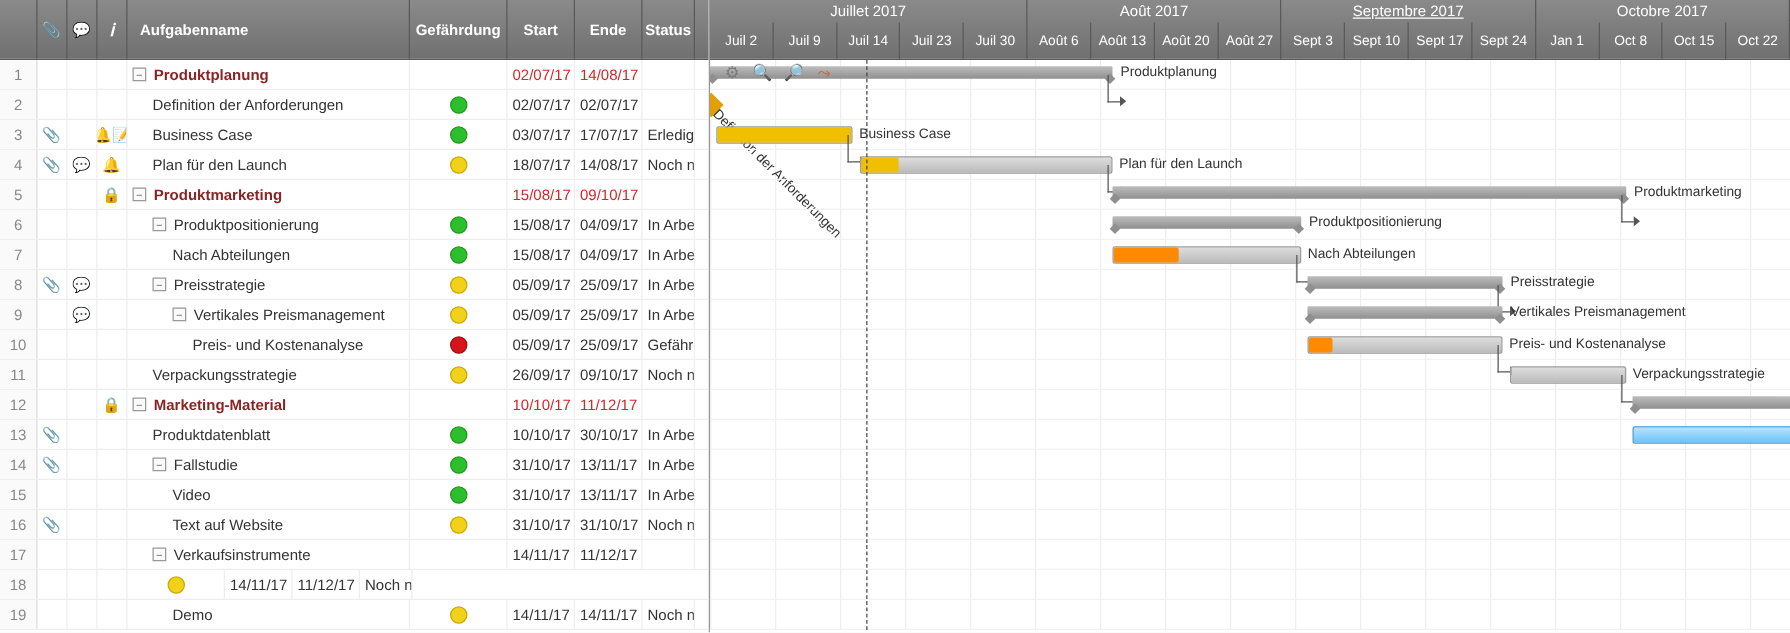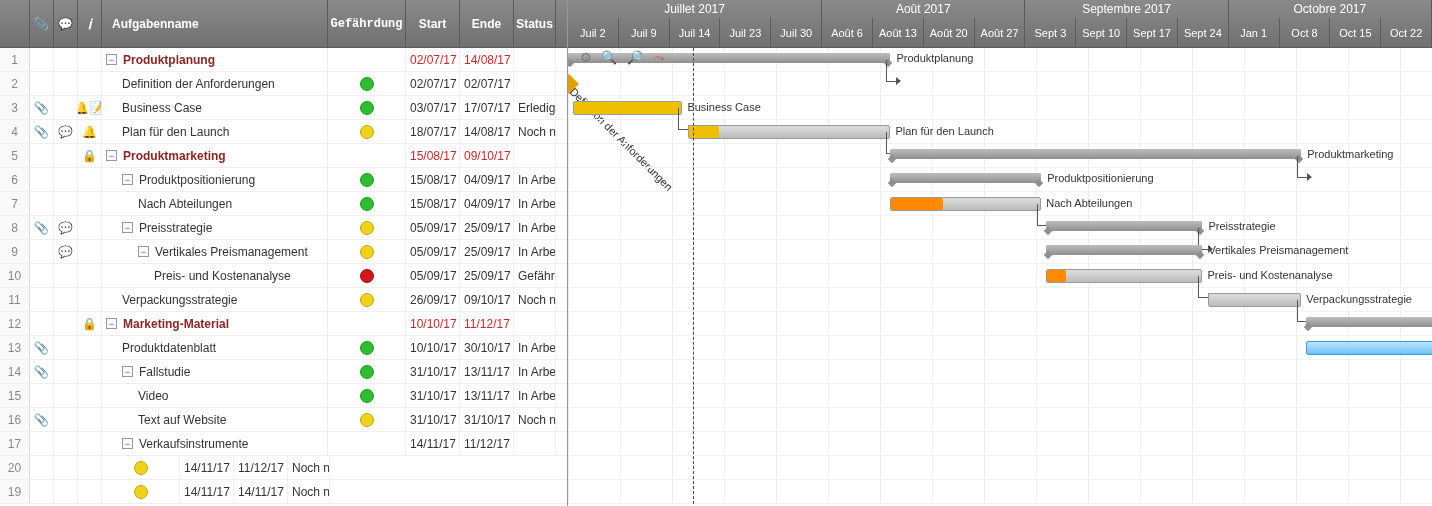--- a/index.html
+++ b/index.html
@@ -8,21 +8,21 @@
 .left-panel{width:568px;flex-shrink:0;border-right:1px solid #999;overflow:hidden;}
 .right-panel{flex:1;overflow:hidden;position:relative;}
 
 
 .tbl-head{display:flex;background:linear-gradient(to bottom,#8a8a8a 0%,#707070 100%);color:#fff;height:48px;align-items:stretch;border-bottom:1px solid #5a5a5a;}
 .th{display:flex;align-items:center;justify-content:center;border-right:1px solid #5a5a5a;padding:0 4px;font-weight:bold;font-size:12px;}
 .th.name{justify-content:flex-start;padding-left:10px;}
 .col-num{width:30px;}
 .col-ico{width:24px;}
 .col-name{width:226px;}
-.col-risk{width:78px;font-family:Liberation Mono, monospace;}
+.col-risk{width:78px;}
 .col-start{width:54px;}
 .col-end{width:54px;text-align:center;}
 .col-status{width:42px;overflow:hidden;white-space:nowrap;}
 
 .row{display:flex;height:24px;align-items:center;border-bottom:1px solid #eee;}
 .td{display:flex;align-items:center;border-right:1px solid #eee;height:100%;padding:0 4px;overflow:hidden;white-space:nowrap;font-size:12px;}
 .td.num{width:30px;justify-content:center;color:#888;background:#fafafa;border-right:1px solid #ddd;}
 .td.ico{width:24px;justify-content:center;}
 .td.name{width:226px;}
 .td.risk{width:78px;justify-content:center;}
@@ -376,52 +376,55 @@
           <div class="td name indent-1">
             <span class="toggle">−</span>
             <span>Verkaufsinstrumente</span>
           </div>
           <div class="td risk"></div>
           <div class="td start">14/11/17</div>
           <div class="td end">11/12/17</div>
           <div class="td status"></div>
         </div>
         <div class="row">
-          <div class="td num">20</div>
+          <div class="td num">18</div>
           <div class="td ico"></div>
           <div class="td ico"></div>
           <div class="td ico"></div>
           <div class="td risk">
             <span class="dot yellow"></span>
           </div>
           <div class="td start">14/11/17</div>
           <div class="td end">11/12/17</div>
           <div class="td status">Noch nicht begonnen</div>
         </div>
         <div class="row">
           <div class="td num">19</div>
           <div class="td ico"></div>
           <div class="td ico"></div>
           <div class="td ico"></div>
+          <div class="td name indent-2">
+            <span>Demo</span>
+          </div>
           <div class="td risk">
             <span class="dot yellow"></span>
           </div>
           <div class="td start">14/11/17</div>
           <div class="td end">14/11/17</div>
           <div class="td status">Noch nicht begonnen</div>
         </div>
       </div>
   </div>
 
   <div class="right-panel">
     <div class="g-head">
       <div class="g-head-months" id="months-host">
           <div class="gm" style="width: 260px;">Juillet 2017</div>
           <div class="gm" style="width: 208px;">Août 2017</div>
-          <div class="gm" style="width: 208px;">Septembre 2017</div>
+          <div class="gm" style="width: 208px; text-decoration: underline;">Septembre 2017</div>
           <div class="gm" style="width: 208px;">Octobre 2017</div>
         </div>
       <div class="g-head-weeks" id="weeks-host">
           <div class="gw">Juil 2</div>
           <div class="gw">Juil 9</div>
           <div class="gw">Juil 14</div>
           <div class="gw">Juil 23</div>
           <div class="gw">Juil 30</div>
           <div class="gw">Août 6</div>
           <div class="gw">Août 13</div>

